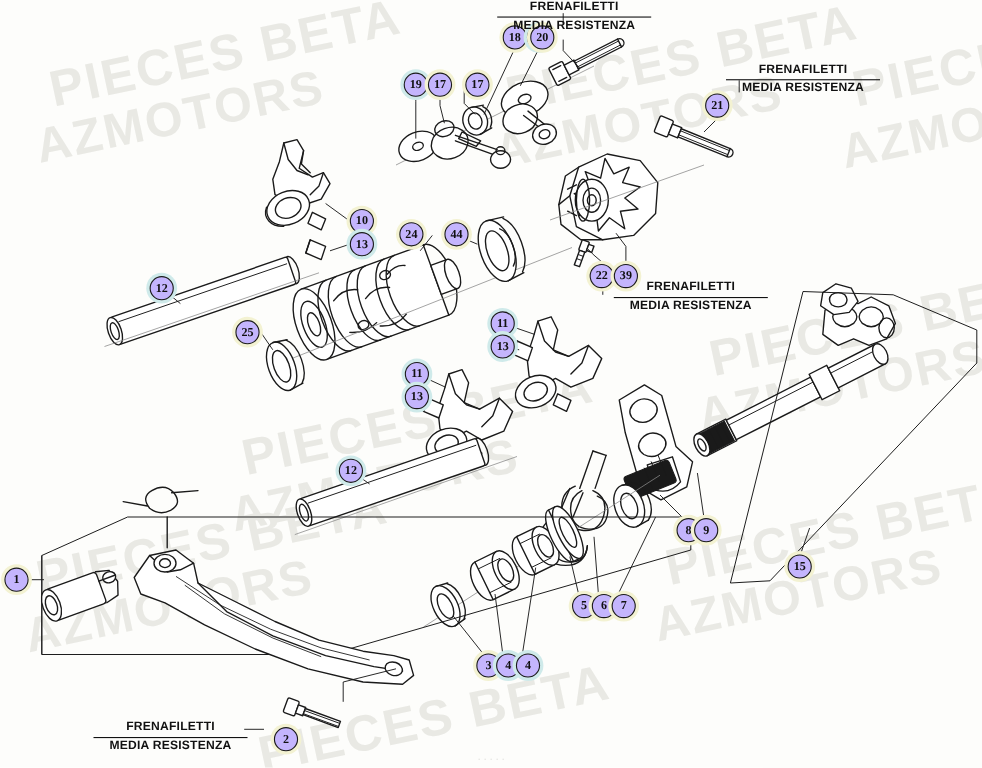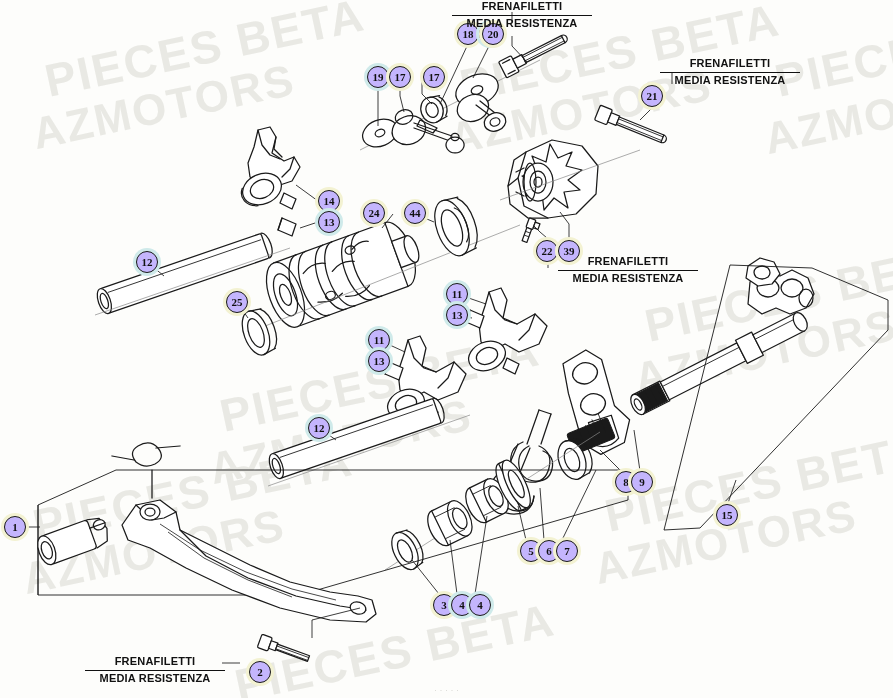--- a/index.html
+++ b/index.html
@@ -468,28 +468,28 @@
   </div>
 
   <div id="bubbles">
       <div class="bub olive" style="left: 457px; top: 23px;">18</div>
       <div class="bub teal" style="left: 479px; top: 23px;">19</div>
       <div class="bub olive" style="left: 482px; top: 23px;">20</div>
       <div class="bub teal" style="left: 367px; top: 66px;">19</div>
       <div class="bub olive" style="left: 389px; top: 66px;">17</div>
       <div class="bub olive" style="left: 423px; top: 66px;">17</div>
       <div class="bub olive" style="left: 641px; top: 85px; text-align: right;">21</div>
-      <div class="bub olive" style="left: 318px; top: 190px;">14</div>
+      <div class="bub olive" style="left: 318px; top: 190px;">10</div>
       <div class="bub teal" style="left: 318px; top: 211px;">13</div>
       <div class="bub olive" style="left: 363px; top: 202px;">24</div>
       <div class="bub olive" style="left: 404px; top: 202px;">44</div>
       <div class="bub teal" style="left: 136px; top: 251px;">12</div>
       <div class="bub olive" style="left: 536px; top: 240px;">22</div>
       <div class="bub olive" style="left: 558px; top: 240px;">39</div>
-      <div class="bub olive" style="left: 226px; top: 291px;">25</div>
+      <div class="bub olive" style="left: 214px; top: 291px;">25</div>
       <div class="bub teal" style="left: 446px; top: 283px;">11</div>
       <div class="bub teal" style="left: 446px; top: 304px;">13</div>
       <div class="bub teal" style="left: 368px; top: 329px;">11</div>
       <div class="bub teal" style="left: 368px; top: 350px;">13</div>
       <div class="bub teal" style="left: 308px; top: 417px;">12</div>
       <div class="bub olive" style="left: 615px; top: 471px;">8</div>
       <div class="bub olive" style="left: 631px; top: 471px;">9</div>
       <div class="bub olive" style="left: 520px; top: 540px;">5</div>
       <div class="bub olive" style="left: 538px; top: 540px;">6</div>
       <div class="bub olive" style="left: 556px; top: 540px;">7</div>

